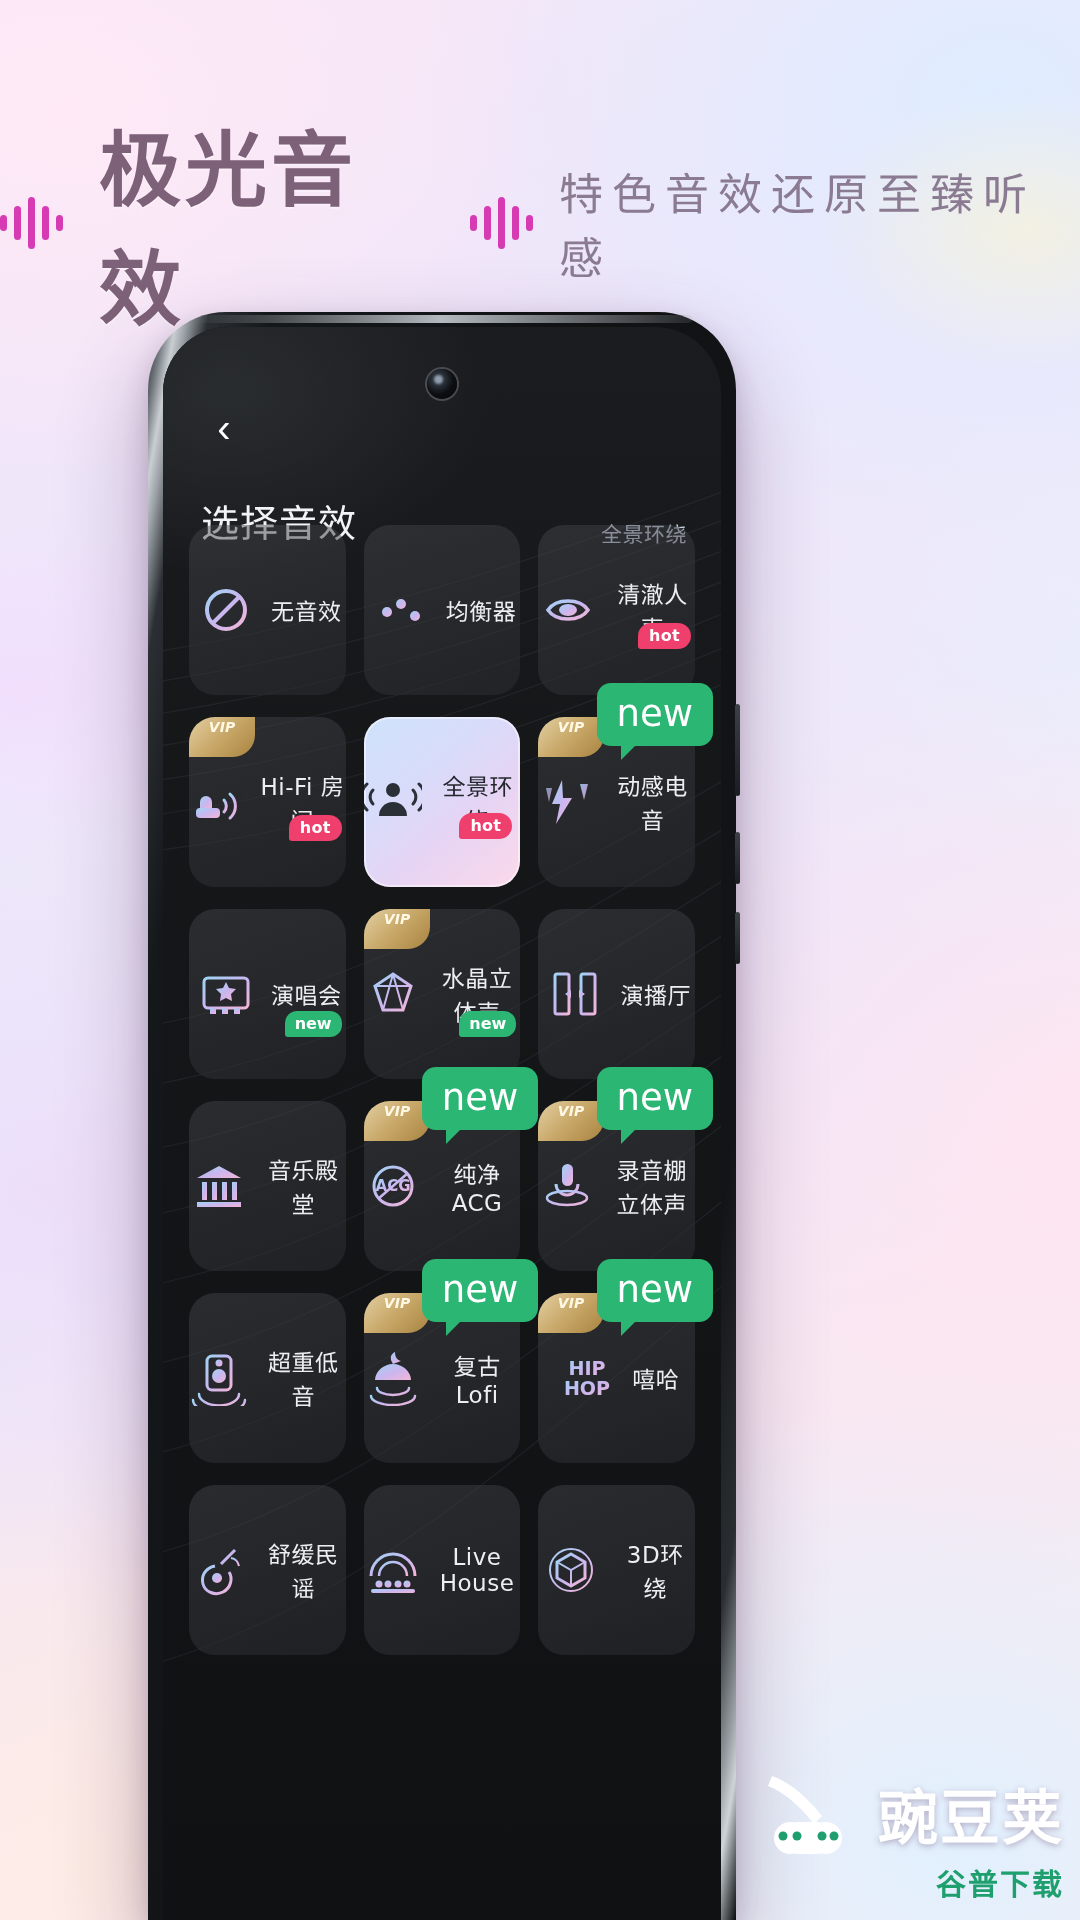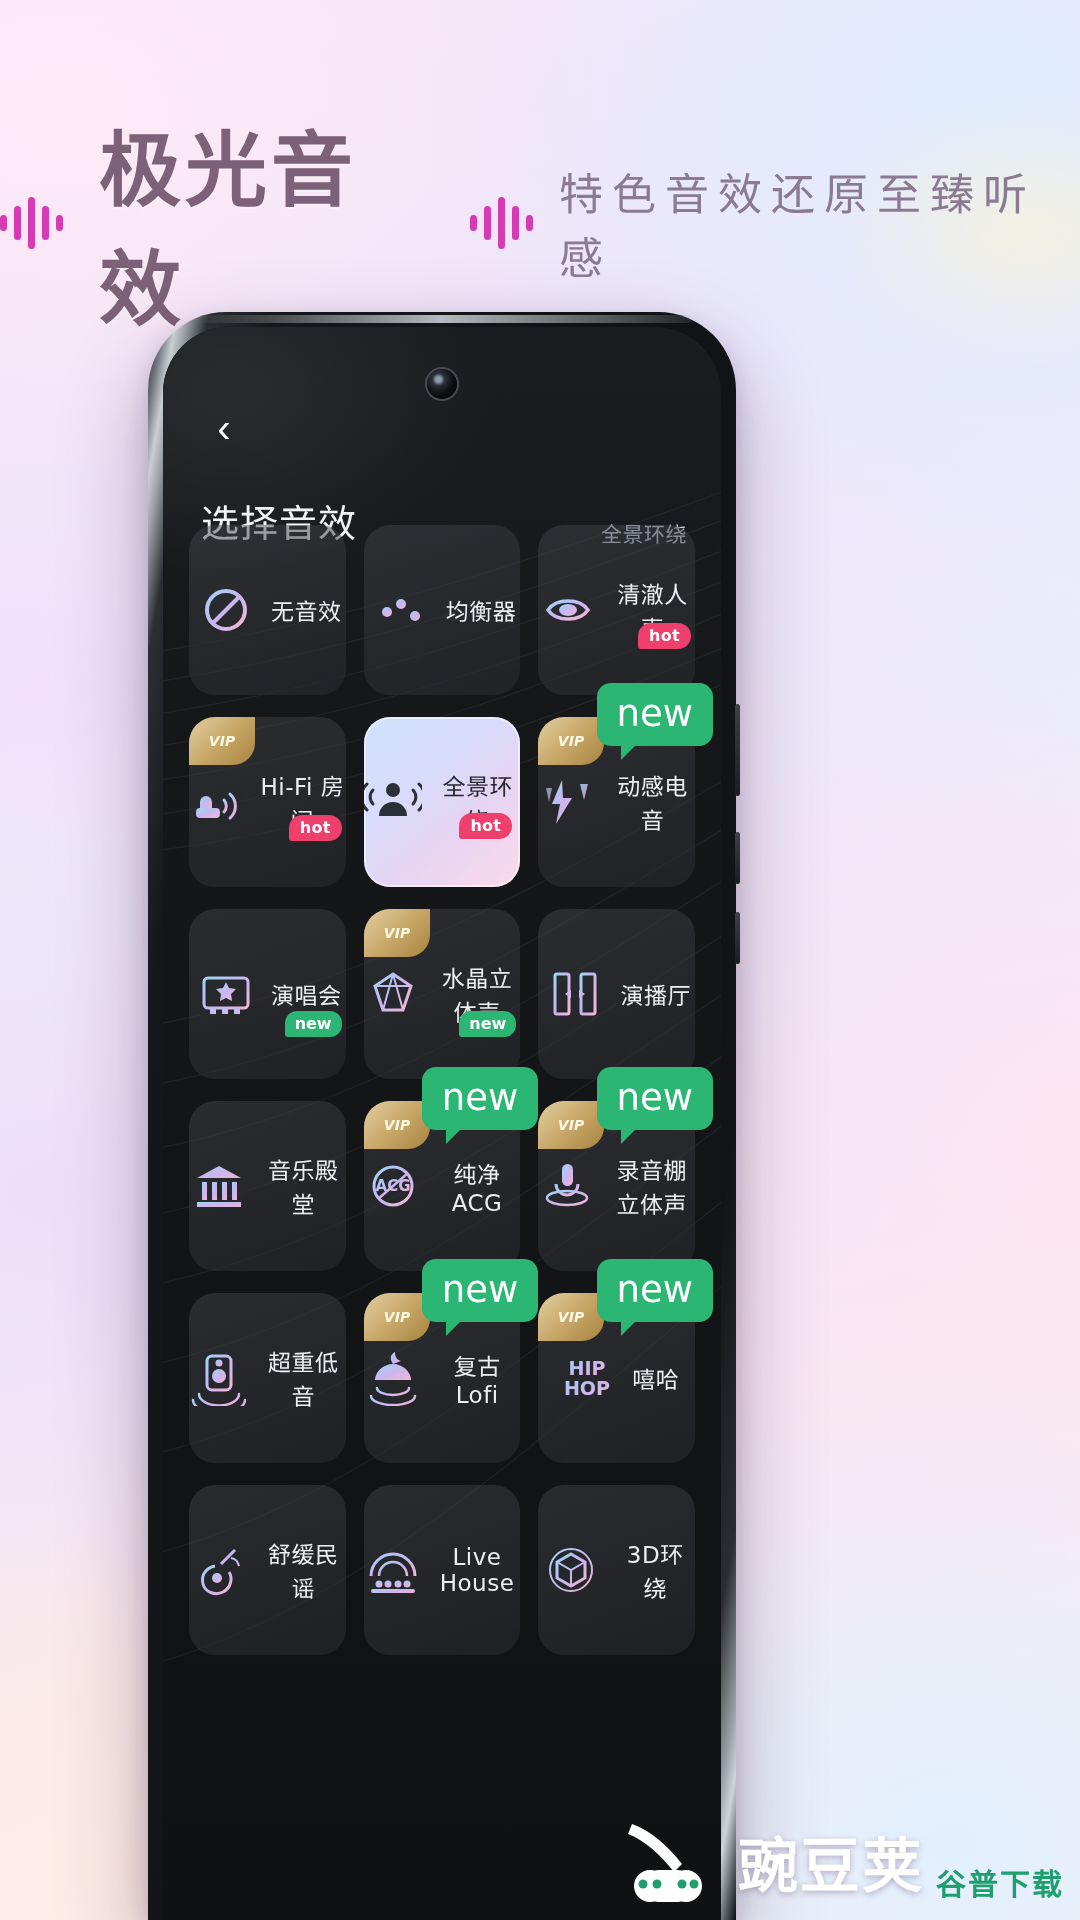--- a/index.html
+++ b/index.html
@@ -148,24 +148,24 @@
   .tile-icon{ width:66px; height:60px; display:flex; align-items:center; justify-content:center; }
   .tile-label{
     font-size:23px; color:#eceef2; letter-spacing:.5px; text-align:center;
     font-family:"DejaVu Sans","Liberation Sans",sans-serif;
   }
   .tile.selected .tile-label{ color:#23262c; }
 
   
   .vip{
     position:absolute; left:0; top:0;
-    width:66px; height:48px;
+    width:66px; height:40px;
     border-radius:26px 0 22px 0;
     background:linear-gradient(135deg,#e3cfa2 0%, #c9a96a 48%, #a8833f 100%);
-    display:flex; align-items:center; justify-content:center;
+    display:flex; align-items:flex-start; justify-content:center;
   }
   .vip svg{ display:block; }
   .hot{
     position:absolute; right:4px; bottom:46px;
     background:#ee3f6d;
     color:#ffffff; font-size:16px; font-weight:bold;
     padding:3px 11px 4px; border-radius:13px 13px 13px 3px;
     letter-spacing:.3px;
     font-family:"DejaVu Sans","Liberation Sans",sans-serif;
   }
@@ -186,21 +186,21 @@
   }
   .new-lg:after{
     content:""; position:absolute; left:24px; bottom:-14px;
     border-width:16px 16px 0 0; border-style:solid;
     border-color:#2bb673 transparent transparent transparent;
   }
 
   
   .watermark{
     position:absolute; right:16px; bottom:16px; z-index:9;
-    display:flex; flex-direction:row; align-items:flex-end; gap:4px;
+    display:flex; flex-direction:column; align-items:flex-end; gap:4px;
   }
   .wm-row{ display:flex; align-items:flex-end; gap:14px; }
   .wm-text{
     font-size:60px; font-weight:bold; color:#fff; letter-spacing:2px;
     text-shadow:0 2px 6px rgba(120,90,130,.45);
     font-family:"DejaVu Sans","Liberation Sans",sans-serif;
   }
   .wm-sub{
     font-size:30px; font-weight:bold; color:#1f9f6e; letter-spacing:2px;
     font-family:"DejaVu Sans","Liberation Sans",sans-serif;

